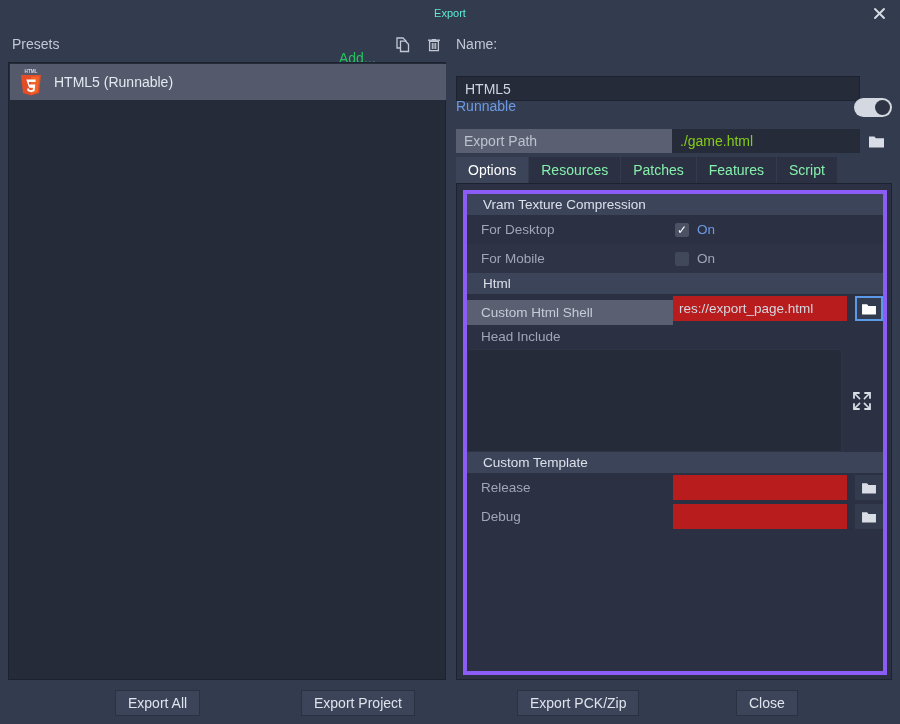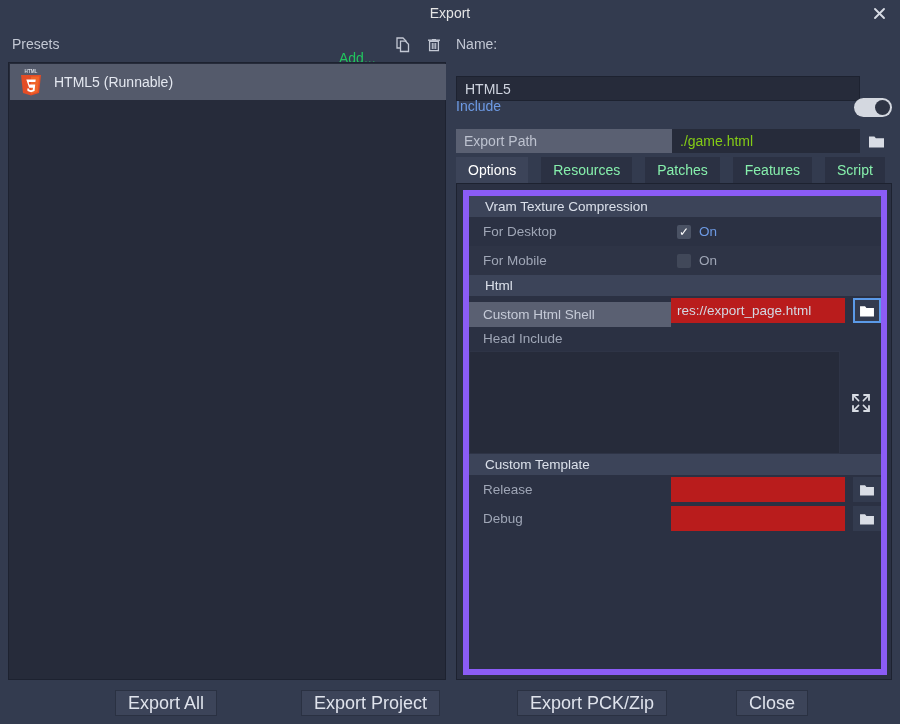--- a/index.html
+++ b/index.html
@@ -11,21 +11,21 @@
     color: #c3c8d4;
     overflow: hidden;
   }
   .dialog { position: relative; width: 900px; height: 724px; background: #333b4f; }
 
   
   .titlebar {
     position: absolute; left: 0; top: 0; width: 900px; height: 26px;
     display: flex; align-items: center; justify-content: center;
   }
-  .titlebar .title { font-size: 14px; color: #e5e5e5; text-align: center; }
+  .titlebar .title { font-size: 11px; color: #5eead4; text-align: center; }
   .close-btn {
     position: absolute; right: 10px; top: 2px;
     width: 22px; height: 22px; display: flex; align-items: center; justify-content: center;
     color: #d7dbe4; font-size: 16px; line-height: 1; cursor: pointer;
   }
 
   
   .presets-head {
     position: absolute; left: 12px; top: 34px; width: 434px; height: 22px;
   }
@@ -88,36 +88,36 @@
     font-size: 14px; color: #84cc16; cursor: text;
   }
   .ep-folder {
     width: 32px; height: 24px; background: #333b4f;
     display: flex; align-items: center; justify-content: center; cursor: pointer;
   }
 
   
   .tabs {
     position: absolute; left: 456px; top: 157px; width: 436px; height: 26px;
-    display: flex; align-items: flex-end; gap: 12px;
+    display: flex; align-items: flex-end;
   }
   .tab {
     height: 26px; padding: 0 12px; display: flex; align-items: center;
     font-size: 14px; color: #86efac; background: #2b3143; cursor: pointer;
     border-right: 1px solid #333b4f;
   }
   .tab.active { background: #3c4459; color: #ffffff; }
 
   .panel {
     position: absolute; left: 456px; top: 183px; width: 436px; height: 497px;
     background: #2b3143; border: 1px solid #1d2230;
   }
   .panel-inner {
     position: absolute; left: 6px; top: 6px; width: 424px; height: 485px;
-    background: #2b3143; border: 6px solid #8b5cf6; overflow: hidden;
+    background: #2b3143; border: 4px solid #8b5cf6; overflow: hidden;
   }
 
   .section-head {
     height: 21px; background: #3c4459; display: flex; align-items: center;
     padding-left: 16px; font-size: 13.5px; color: #dbe0ea;
   }
   .prop-row {
     height: 29px; display: flex; align-items: center; font-size: 13.5px;
   }
   .prop-row.alt { background: #2e3446; }
@@ -163,21 +163,21 @@
   }
 
   .tmpl-row { height: 29px; display: flex; align-items: center; font-size: 13.5px; }
 
   
   .btnbar { position: absolute; left: 0; top: 690px; width: 900px; height: 30px; }
   .btn {
     position: absolute; top: 0; height: 26px; padding: 0 12px;
     background: #3c4459; border: 1px solid #2a3142;
     display: flex; align-items: center; justify-content: center;
-    font-size: 18px; color: #dfe3ec; cursor: pointer;
+    font-size: 14px; color: #dfe3ec; cursor: pointer;
   }
 
   svg { display: block; }
 </style>
 </head>
 <body>
 
 <div class="dialog">
 
   <div class="titlebar">
@@ -221,21 +221,21 @@
         </svg>
       </span>
       <span class="label">HTML5 (Runnable)</span>
     </div>
   </div>
 
   <div class="name-label">Name:</div>
   <div class="name-field">HTML5</div>
 
   <div class="runnable-row">
-    <span class="runnable-label">Include</span>
+    <span class="runnable-label">Runnable</span>
     <span class="toggle">
       <span class="knob"></span>
     </span>
   </div>
 
   <div class="exportpath-row">
     <span class="ep-label">Export Path</span>
     <span class="ep-value">./game.html</span>
     <span class="ep-folder">
       <svg width="17" height="14" viewBox="0 0 17 14">

